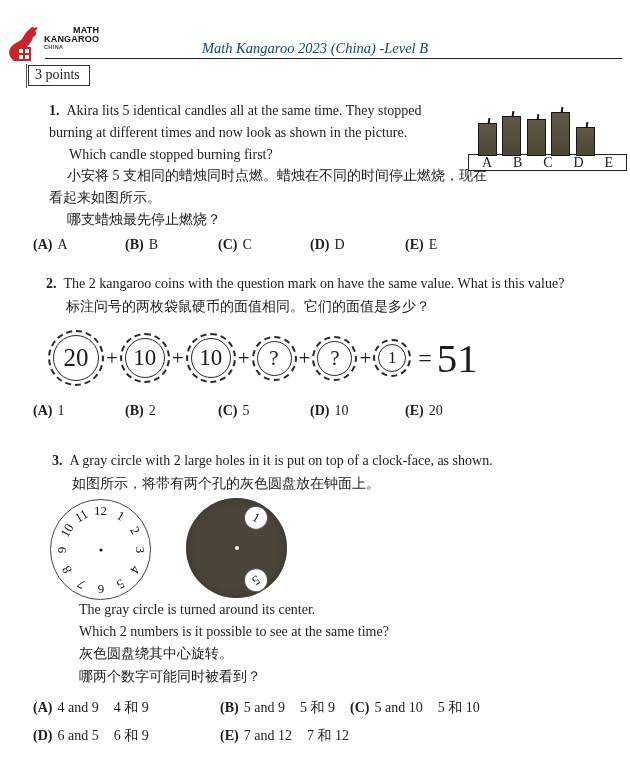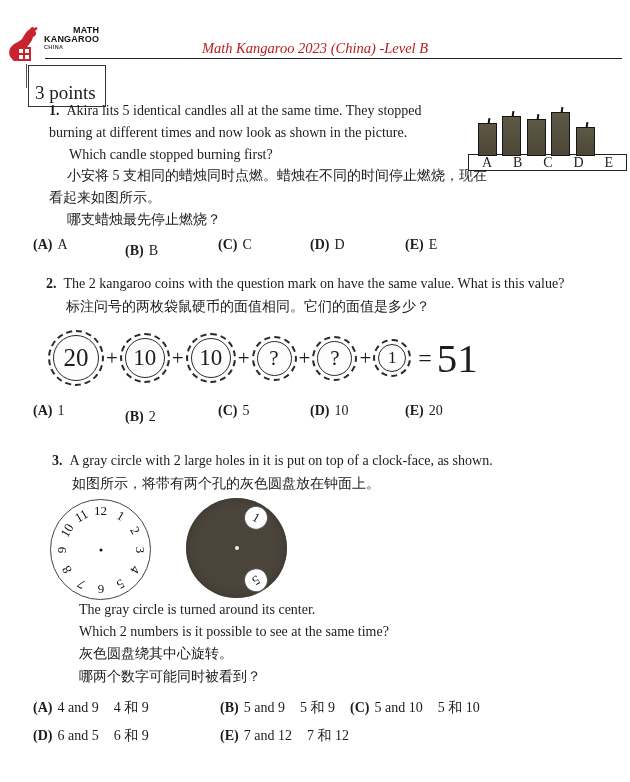--- a/index.html
+++ b/index.html
@@ -6,24 +6,24 @@
   .page{position:relative;width:630px;height:782px;background:#fff;overflow:hidden;
         font-family:"Liberation Serif","DejaVu Serif",serif;color:#1c1c1c;}
 
   
   .logo{position:absolute;left:8px;top:26px;display:flex;align-items:flex-start;}
   .logo svg{display:block;}
   .logo-text{margin-left:2px;font-family:"Liberation Sans","DejaVu Sans",sans-serif;line-height:1;}
   .logo-text .l1,.logo-text .l2{font-size:9px;font-weight:bold;color:#111;letter-spacing:.2px;text-align:right;}
   .logo-text .l3{font-size:5.5px;font-weight:bold;color:#444;letter-spacing:.4px;margin-top:1px;}
   .page-title{position:absolute;left:0;top:40px;width:100%;text-align:center;
-              font-style:italic;font-size:14.5px;color:#b91c1c;}
+              font-style:italic;font-size:14.5px;color:#0c4a6e;}
   .header-rule{position:absolute;left:45px;top:58px;width:577px;border-top:1.6px solid #222;}
   .points-box{position:absolute;left:28px;top:65px;border:1.2px solid #333;
-              padding:16px 9px 2px 6px;font-size:19px;background:#fff;}
+              padding:1px 9px 2px 6px;font-size:14px;background:#fff;}
   .points-tick{position:absolute;left:26px;top:64px;width:1px;height:24px;background:#555;}
 
   
   .tline{font-size:14px;line-height:21.8px;white-space:nowrap;margin-left:24px;}
   .qnum{font-weight:bold;margin-right:7px;}
   .ind20{padding-left:20px;}
   .ind18{padding-left:18px;}
 
   .q1-text{position:absolute;left:25px;top:100px;width:445px;}
   .q2-text{position:absolute;left:22px;top:272px;width:600px;}
@@ -31,21 +31,21 @@
   .q3-text{position:absolute;left:28px;top:449px;width:590px;}
   .q3-text .tline{line-height:23px;}
   .q3-lower{position:absolute;left:55px;top:599px;width:500px;}
   .q3-lower .tline{line-height:22.2px;}
 
   
   .optrow{position:absolute;left:0;top:0;width:630px;height:20px;font-size:14px;}
   .opt{position:absolute;white-space:nowrap;}
   .opt b{font-weight:bold;margin-right:5px;}
   .optrow-std .opt:nth-of-type(1){left:33px;}
-  .optrow-std .opt:nth-of-type(2){left:125px;margin-top:6px;}
+  .optrow-std .opt:nth-of-type(2){left:125px;}
   .optrow-std .opt:nth-of-type(3){left:218px;}
   .optrow-std .opt:nth-of-type(4){left:310px;}
   .optrow-std .opt:nth-of-type(5){left:405px;}
   .optrow-q3 .opt:nth-of-type(1){left:33px;}
   .optrow-q3 .opt:nth-of-type(2){left:192px;margin-left:28px;}
   .optrow-q3 .opt:nth-of-type(3){left:350px;}
   .opt .cn{margin-left:15px;}
 
   
   .candle-fig{position:absolute;left:468px;top:106px;width:134px;height:66px;}

